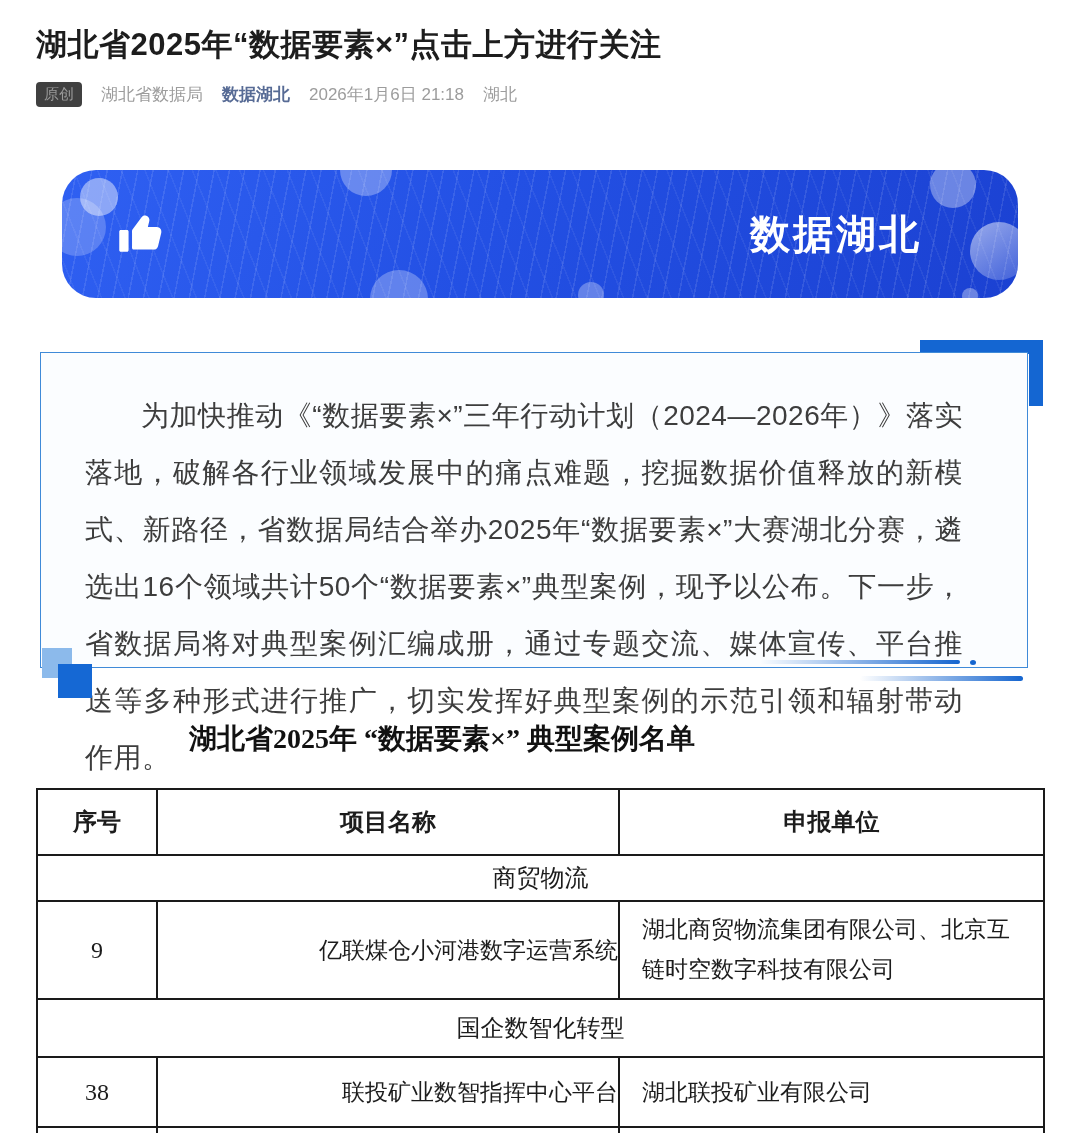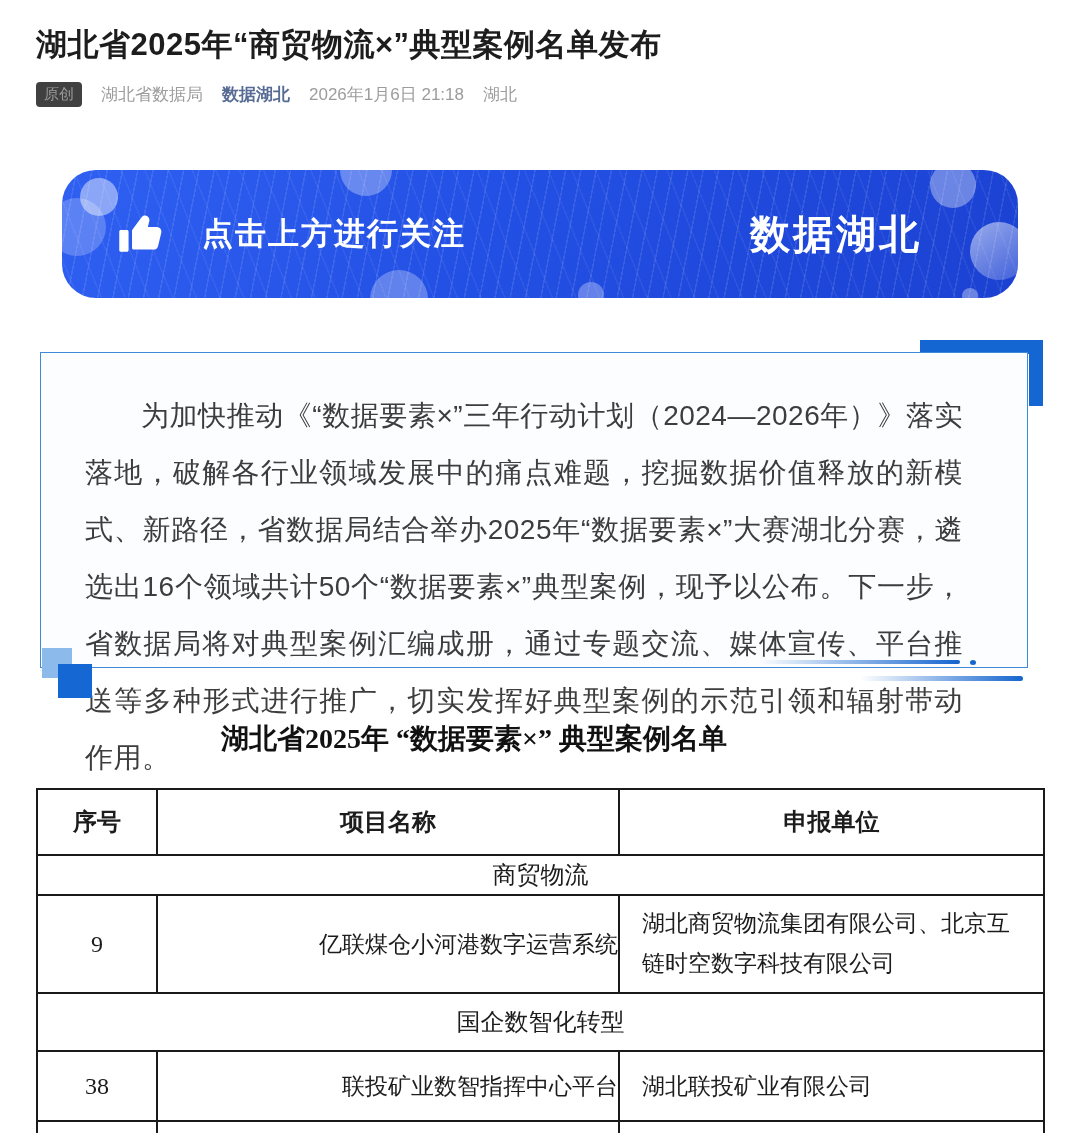--- a/index.html
+++ b/index.html
@@ -68,44 +68,44 @@
   .sq-dark { position:absolute; left:18px; top:324px; width:34px; height:34px; background:#1568d4; z-index:4; }
   .grad-line-1{ position:absolute; left:720px; top:320px; width:200px; height:4px; border-radius:2px;
     background:linear-gradient(to right, rgba(21,101,207,0), #1565cf); }
   .grad-dot{ position:absolute; left:930px; top:320px; width:6px; height:5px; border-radius:50%; background:#1565cf; }
   .grad-line-2{ position:absolute; left:820px; top:336px; width:163px; height:5px; border-radius:3px;
     background:linear-gradient(to right, rgba(21,101,207,0), #1565cf); }
   
   .list-heading{
     position:absolute; left:0; top:720px; width:884px; text-align:center;
     font-family:"Liberation Serif","DejaVu Serif",serif;
-    font-size:28px; font-weight:bold; color:#111;margin-left:32px;
+    font-size:28px; font-weight:bold; color:#111;
   }
   table.case-table{
     position:absolute; left:36px; top:788px; width:1007px;
     border-collapse:collapse; table-layout:fixed;
   }
   .case-table td{ border:2px solid #1a1a1a; vertical-align:middle; color:#1c1c1c; }
   .case-table .hdr td{ height:66px; text-align:center; font-weight:bold; font-size:24px; }
   .case-table .cat td{ text-align:center; font-size:24px; }
-  .case-table .cat-1 td{ height:40px; }
+  .case-table .cat-1 td{ height:46px; }
   .case-table .cat-2 td{ height:58px; }
   .case-table .row-serif td{ font-family:"Liberation Serif","DejaVu Serif",serif; }
   .case-table .data-row .no-cell{ text-align:center; font-size:24px; }
   .case-table .data-row .proj-cell{ text-align:right; padding-left:22px; font-size:23px; }
   .case-table .data-row .appl-cell{ text-align:left; padding:8px 18px 8px 22px; font-size:23px; line-height:40px; }
   .case-table .r9 td{ height:80px; }
   .case-table .r38 td{ height:70px; font-size:24px;border-radius:10px; }
   .case-table .partial td{ height:26px; border-bottom:none; }
   .num-serif{ font-family:"Liberation Serif","DejaVu Serif",serif; }
 </style>
 </head>
 <body>
 
-<h1 class="article-title">湖北省2025年“商贸物流×”典型案例名单发布</h1>
+<h1 class="article-title">湖北省2025年“数据要素×”点击上方进行关注</h1>
 
 <div class="meta-row">
   <span class="meta-badge">原创</span>
   <span>湖北省数据局</span>
   <span class="meta-account">数据湖北</span>
   <span>2026年1月6日 21:18</span>
   <span>湖北</span>
 </div>
 
 <div class="banner">
@@ -118,21 +118,20 @@
   <div class="bubble b5"></div>
   <div class="bubble b6"></div>
   <div class="bubble b7"></div>
   <div class="bubble b8"></div>
   <div class="banner-left">
     <span class="thumb-icon">
       <svg viewBox="0 0 24 24" width="52" height="52">
         <path fill="#ffffff" d="M2.2 10.2h2.9c.4 0 .7.3.7.7v8.6c0 .4-.3.7-.7.7H2.2c-.4 0-.7-.3-.7-.7v-8.6c0-.4.3-.7.7-.7zM7.4 19.5V10.6c0-.3.1-.6.3-.8l4.1-5.5c.5-.7 1.4-1 2.2-.7 1 .3 1.6 1.3 1.4 2.3l-.7 2.9h4.2c1.3 0 2.3 1.3 2 2.6l-1.5 6.2c-.2.9-1 1.6-2 1.6H8.1c-.4 0-.7-.3-.7-.7z"></path>
       </svg>
     </span>
-    <span class="banner-follow">点击上方进行关注</span>
   </div>
   <span class="banner-brand">数据湖北</span>
 </div>
 
 <div class="quote-section">
   <div class="bracket-h"></div>
   <div class="bracket-v"></div>
   <div class="quote-box">
     <p class="quote-text">为加快推动《“数据要素×”三年行动计划（2024—2026年）》落实落地，破解各行业领域发展中的痛点难题，挖掘数据价值释放的新模式、新路径，省数据局结合举办2025年“数据要素×”大赛湖北分赛，遴选出16个领域共计50个“数据要素×”典型案例，现予以公布。下一步，省数据局将对典型案例汇编成册，通过专题交流、媒体宣传、平台推送等多种形式进行推广，切实发挥好典型案例的示范引领和辐射带动作用。</p>
   </div>

